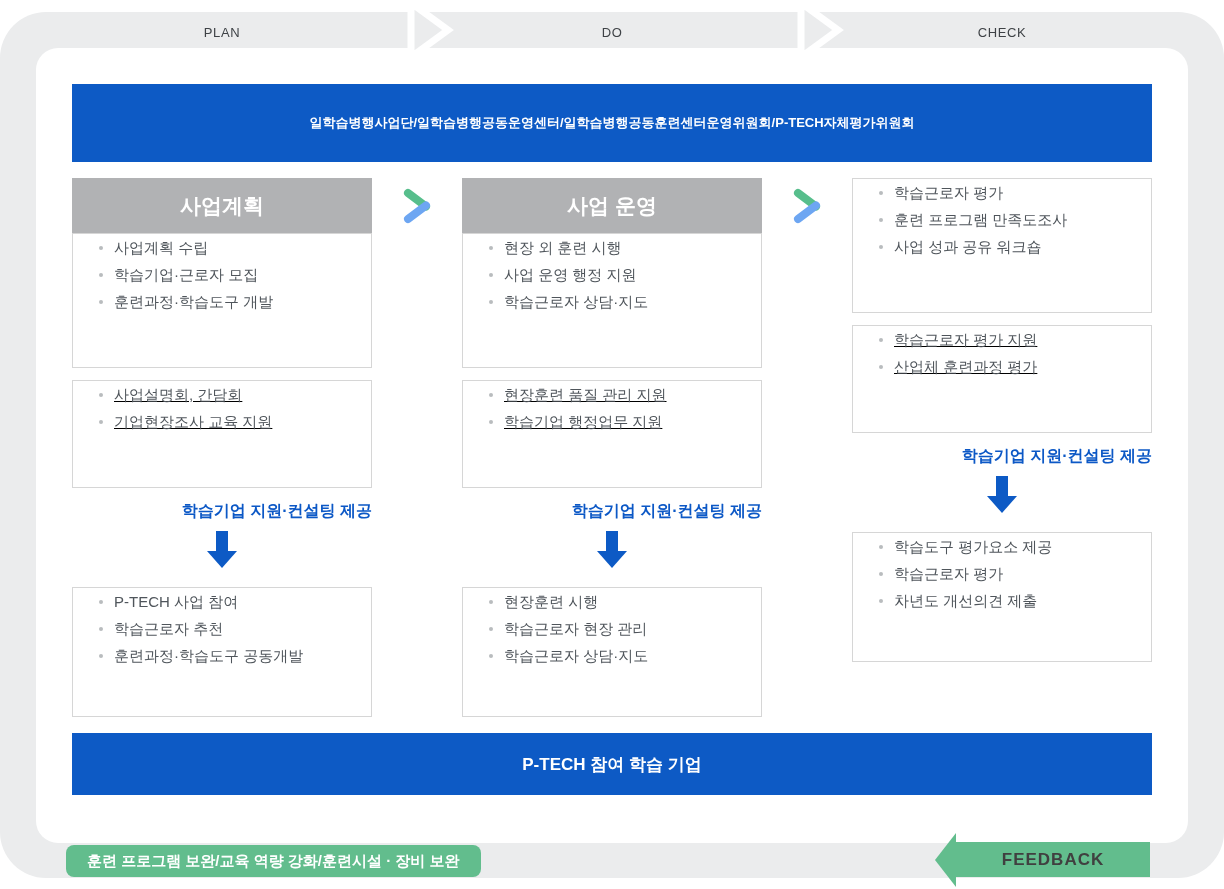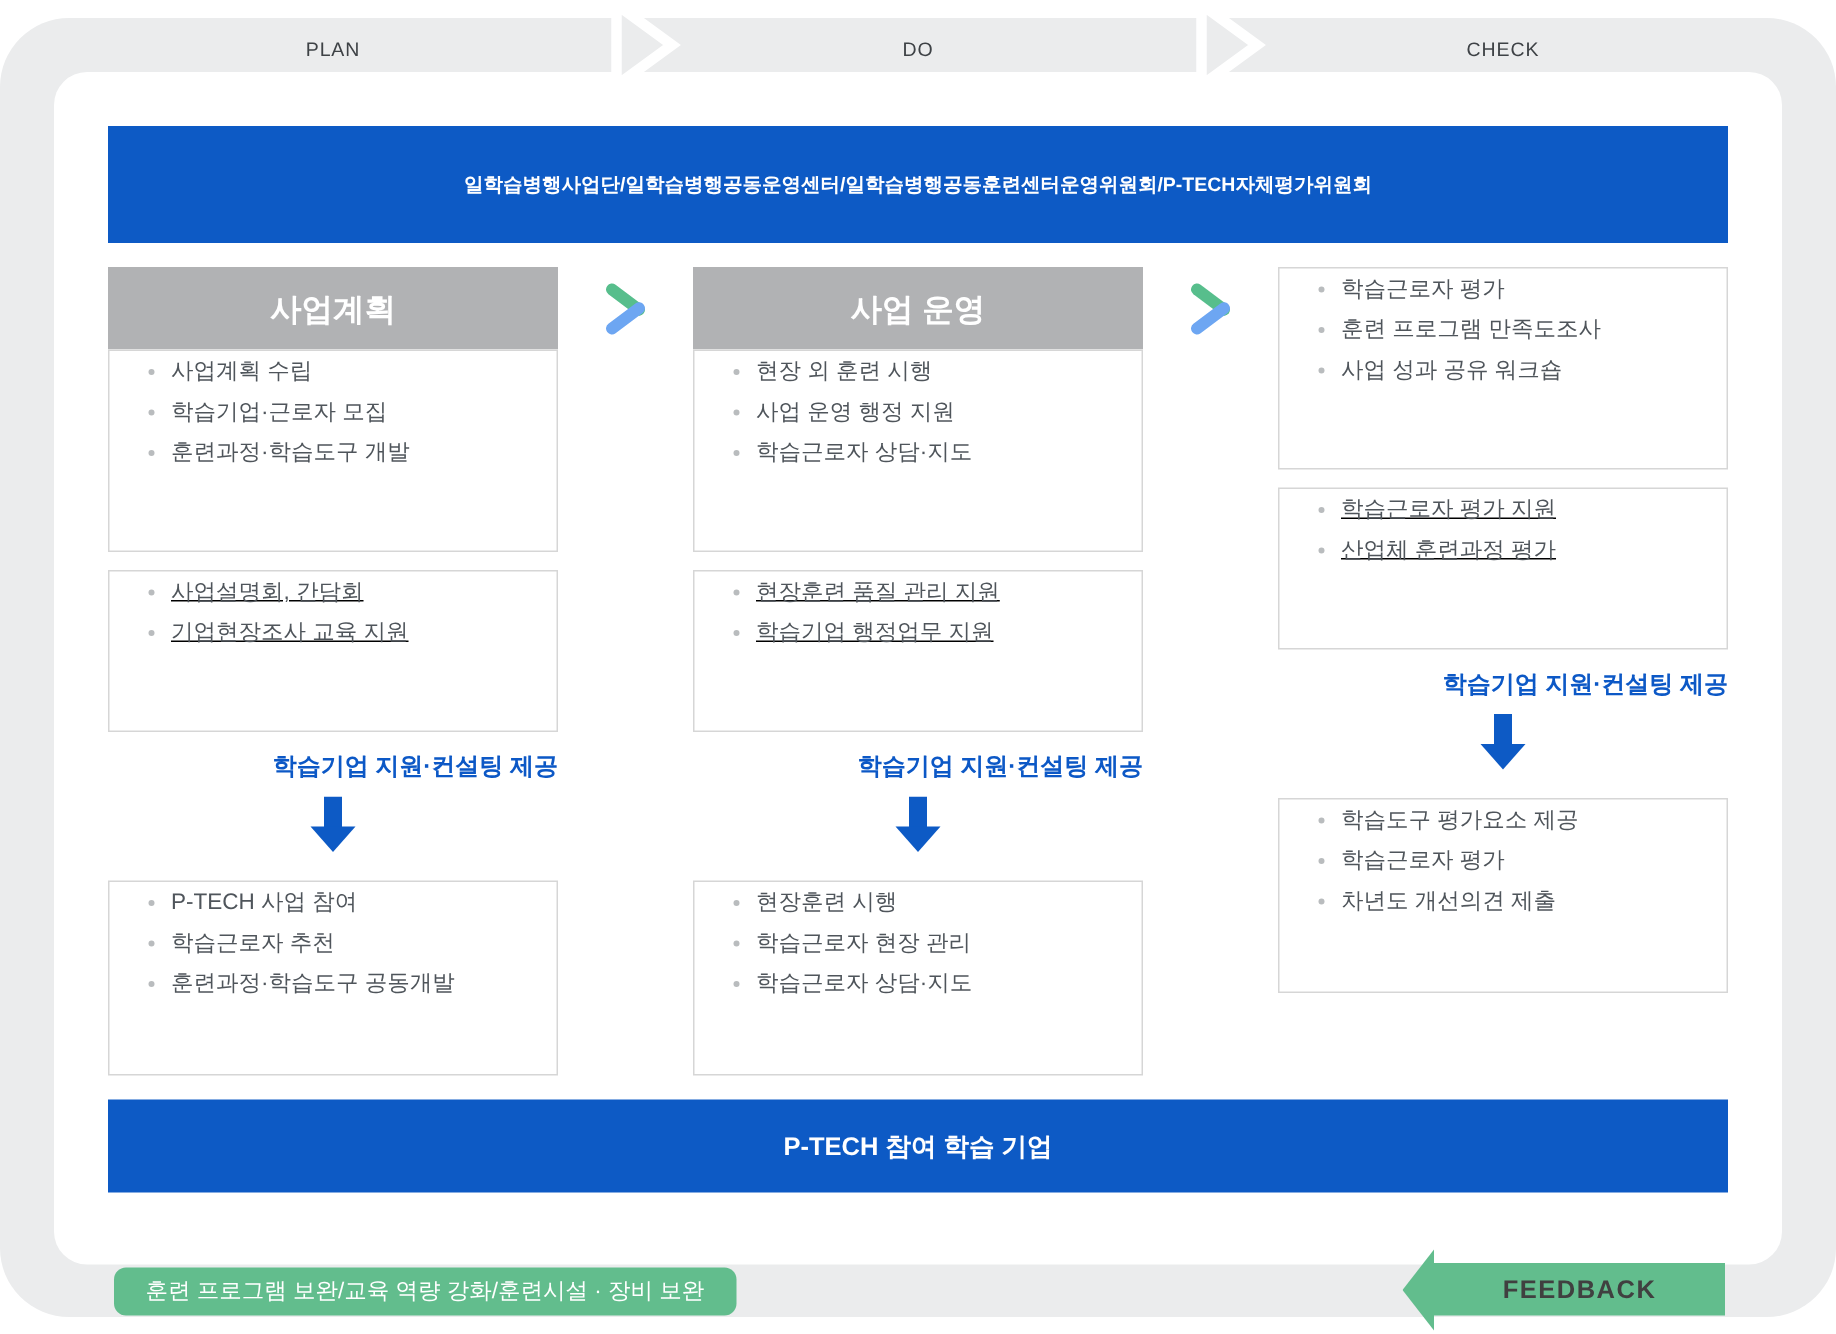--- a/index.html
+++ b/index.html
@@ -61,23 +61,23 @@
   .chev{position:absolute;top:10px;width:36px;height:36px;}
   .chev.c1{left:327px;}
   .chev.c2{left:717px;}
   .bottom-bar{
     margin-top:16px;height:62px;background:#0d5ac5;color:#fff;
     display:flex;align-items:center;justify-content:center;
     font-weight:bold;font-size:17px;
   }
   
   .pill{
-    position:absolute;left:76px;top:845px;height:32px;line-height:32px;
+    position:absolute;left:66px;top:845px;height:32px;line-height:32px;
     padding:0 21px;background:#62bd8d;border-radius:8px;
-    color:#fff;font-weight:normal;font-size:15px;white-space:nowrap;
+    color:#fff;font-weight:bold;font-size:15px;white-space:nowrap;
   }
   .feedback{position:absolute;left:935px;top:831px;width:215px;height:58px;}
   .feedback-text{
     position:absolute;left:21px;top:11px;width:194px;height:35px;
     display:flex;align-items:center;justify-content:center;
     color:#404040;font-weight:bold;font-size:17px;letter-spacing:1px;
   }
 </style>
 </head>
 <body>

